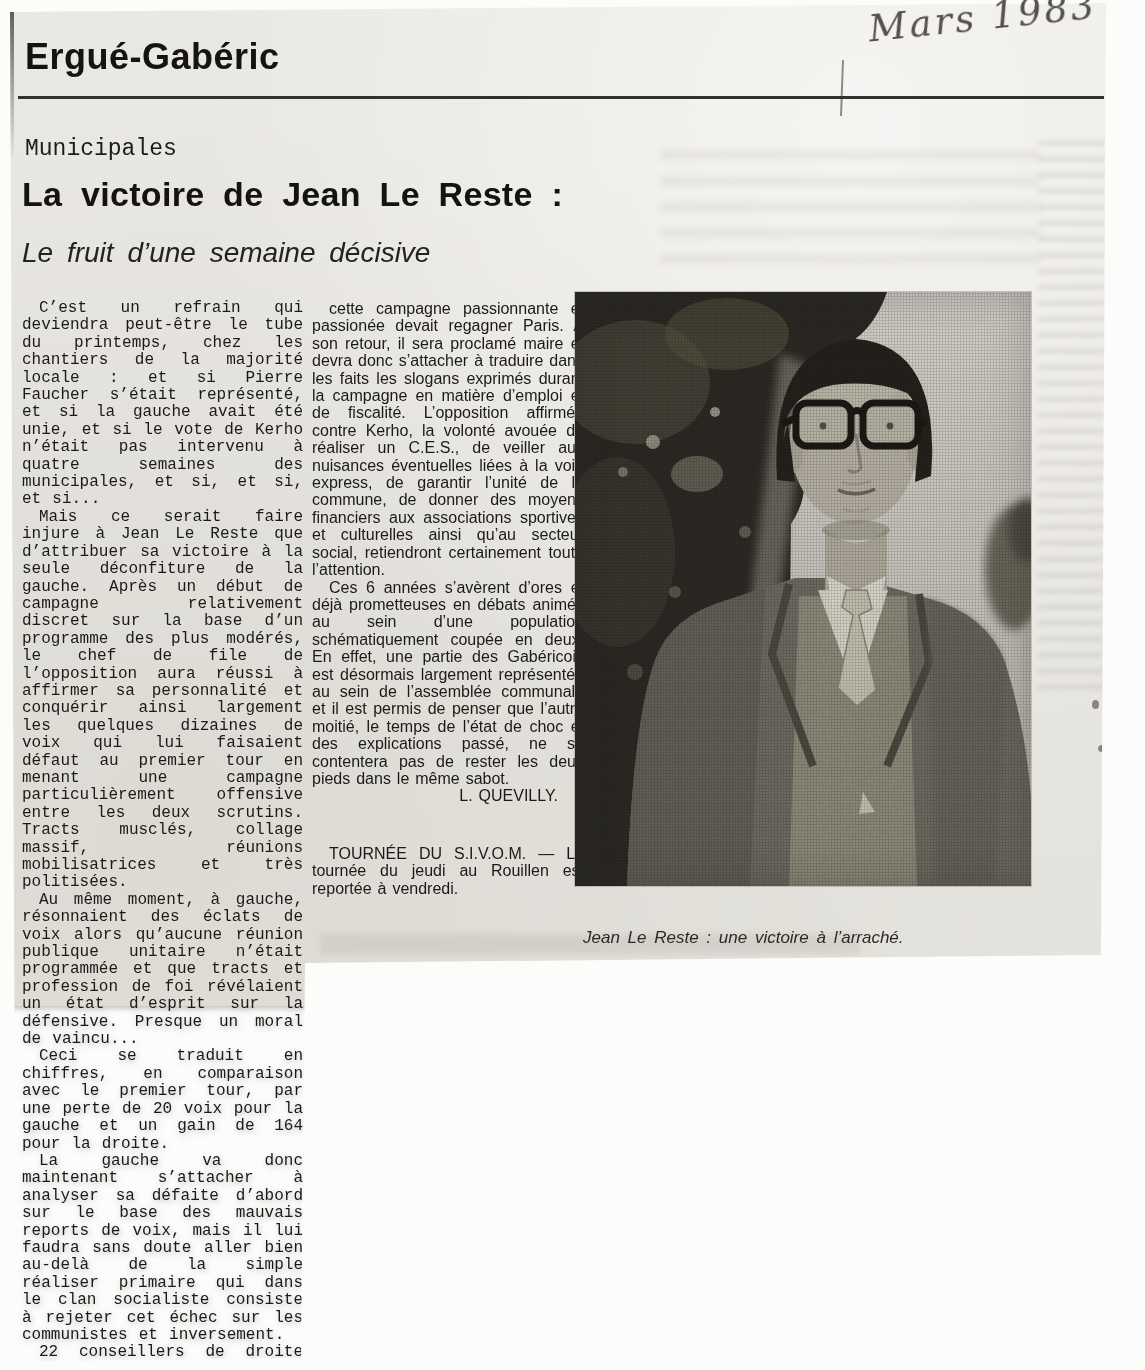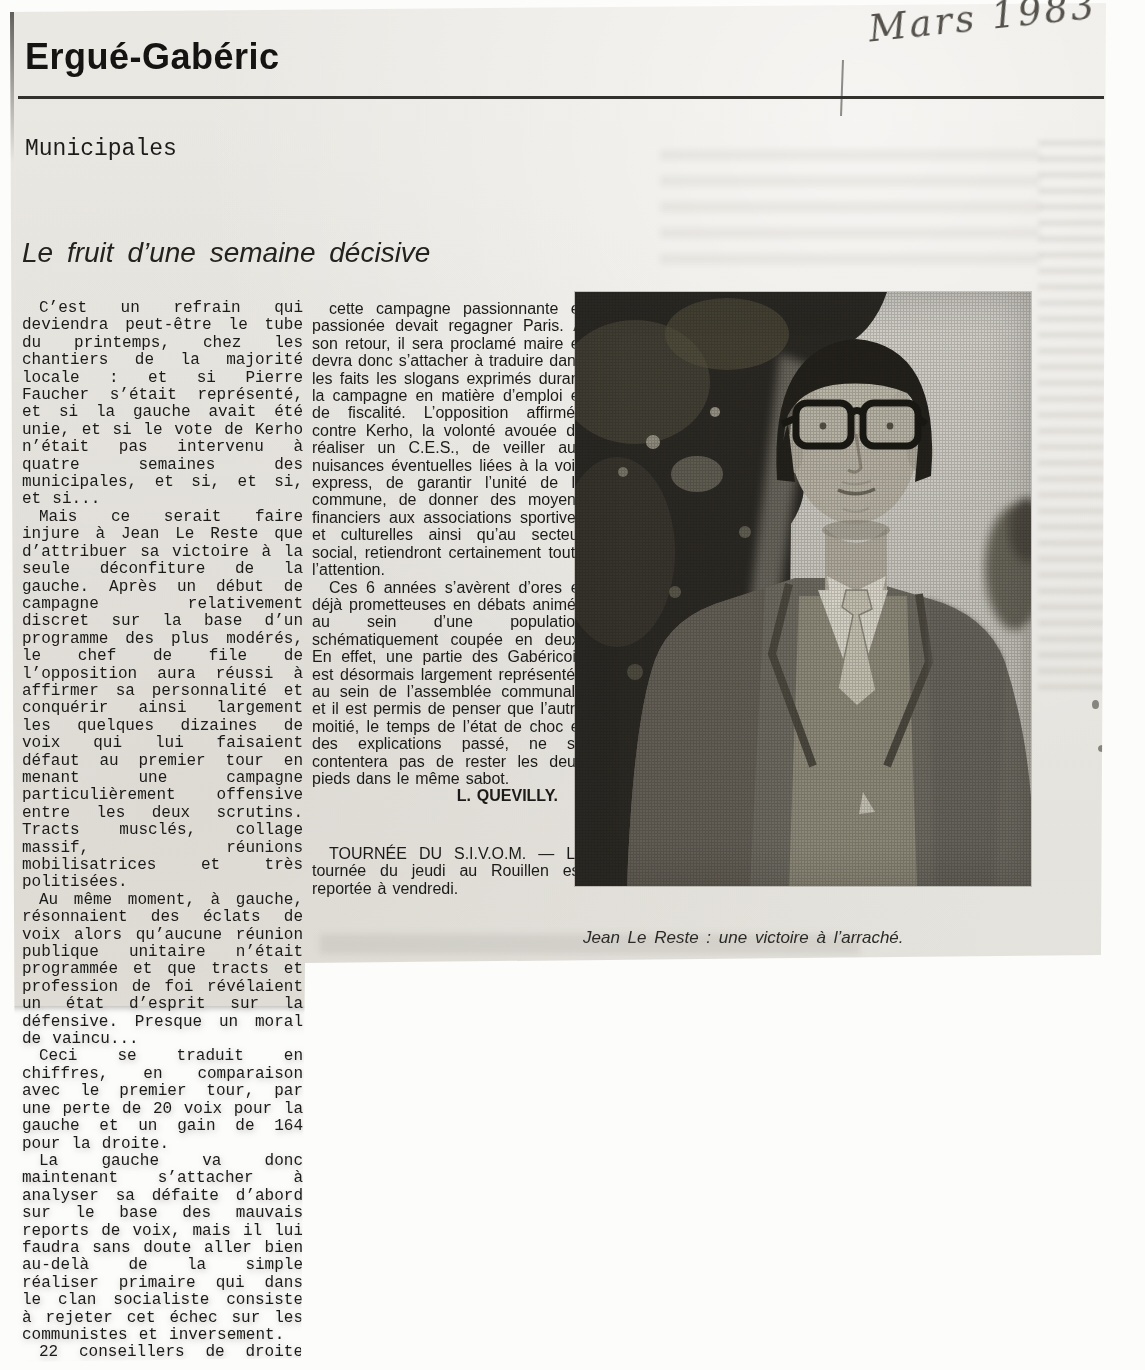--- a/index.html
+++ b/index.html
@@ -49,21 +49,21 @@
   }
 
   .col{
     position:absolute;top:300px;
     font-size:16px;line-height:17.4px;text-align:justify;
     color:#1b1a18;word-spacing:1.5px;
   }
   #col1{left:22px;width:281px;font-family:Liberation Mono, monospace;}
   #col2{left:312px;width:272px;}
   .col p{margin:0;text-indent:17px;}
-  .signature{text-align:right;font-weight:700;padding-right:26px;text-indent:0 !important;}
+  .signature{text-align:right;font-weight:400;padding-right:26px;text-indent:0 !important;}
   .brief{margin-top:40px !important;text-indent:20px;}
 
   #photo{
     position:absolute;left:575px;top:292px;width:456px;height:594px;
     background:#c9c7c0;outline:1px solid rgba(130,127,118,.4);
   }
   #photo svg{display:block;width:456px;height:594px;}
   .halftone{
     position:absolute;left:0;top:0;width:100%;height:100%;pointer-events:none;
     background-image:radial-gradient(rgba(22,20,17,.16) 1px, transparent 1.35px);
@@ -96,20 +96,21 @@
     <div class="bleed bleed-1"></div>
     <div class="bleed bleed-2"></div>
     <div class="bleed bleed-3"></div>
     <div class="speck" style="left:1092px;top:700px;width:7px;height:9px;"></div>
     <div class="speck" style="left:1098px;top:745px;width:9px;height:7px;"></div>
 
     <div class="section-title">Ergué-Gabéric</div>
     <div class="rule"></div>
 
     <div class="kicker">Municipales</div>
+    <div class="headline">La victoire de Jean Le Reste :</div>
     <div class="subhead">Le fruit d’une semaine décisive</div>
 
     <div id="col1" class="col">
       <p>C’est un refrain qui deviendra peut-être le tube du printemps, chez les chantiers de la majorité locale : et si Pierre Faucher s’était représenté, et si la gauche avait été unie, et si le vote de Kerho n’était pas intervenu à quatre semaines des municipales, et si, et si, et si...</p>
       <p>Mais ce serait faire injure à Jean Le Reste que d’attribuer sa victoire à la seule déconfiture de la gauche. Après un début de campagne relativement discret sur la base d’un programme des plus modérés, le chef de file de l’opposition aura réussi à affirmer sa personnalité et conquérir ainsi largement les quelques dizaines de voix qui lui faisaient défaut au premier tour en menant une campagne particulièrement offensive entre les deux scrutins. Tracts musclés, collage massif, réunions mobilisatrices et très politisées.</p>
       <p>Au même moment, à gauche, résonnaient des éclats de voix alors qu’aucune réunion publique unitaire n’était programmée et que tracts et profession de foi révélaient un état d’esprit sur la défensive. Presque un moral de vaincu...</p>
       <p>Ceci se traduit en chiffres, en comparaison avec le premier tour, par une perte de 20 voix pour la gauche et un gain de 164 pour la droite.</p>
       <p>La gauche va donc maintenant s’attacher à analyser sa défaite d’abord sur le base des mauvais reports de voix, mais il lui faudra sans doute aller bien au-delà de la simple réaliser primaire qui dans le clan socialiste consiste à rejeter cet échec sur les communistes et inversement.</p>
       <p>22 conseillers de droite entrent donc en force au conseil municipal, alors que le courant socialiste y est pour sa part réduit à une peau de chagrin avec 3 adhérents et 2 apparentés. L’U.D.B. n’y sera plus représenté, le P.S.U. y rate son entrée. Piètre consolation pour le P.C.F., il ne perd, ni ne gagne rien, puisqu’il avait terminé le mandat précédent avec 2 représentants et aborde celui-ci avec le même effectif.</p>
       <p>Dès la proclamation des résultats, le chiffres à l’arraché de</p>

